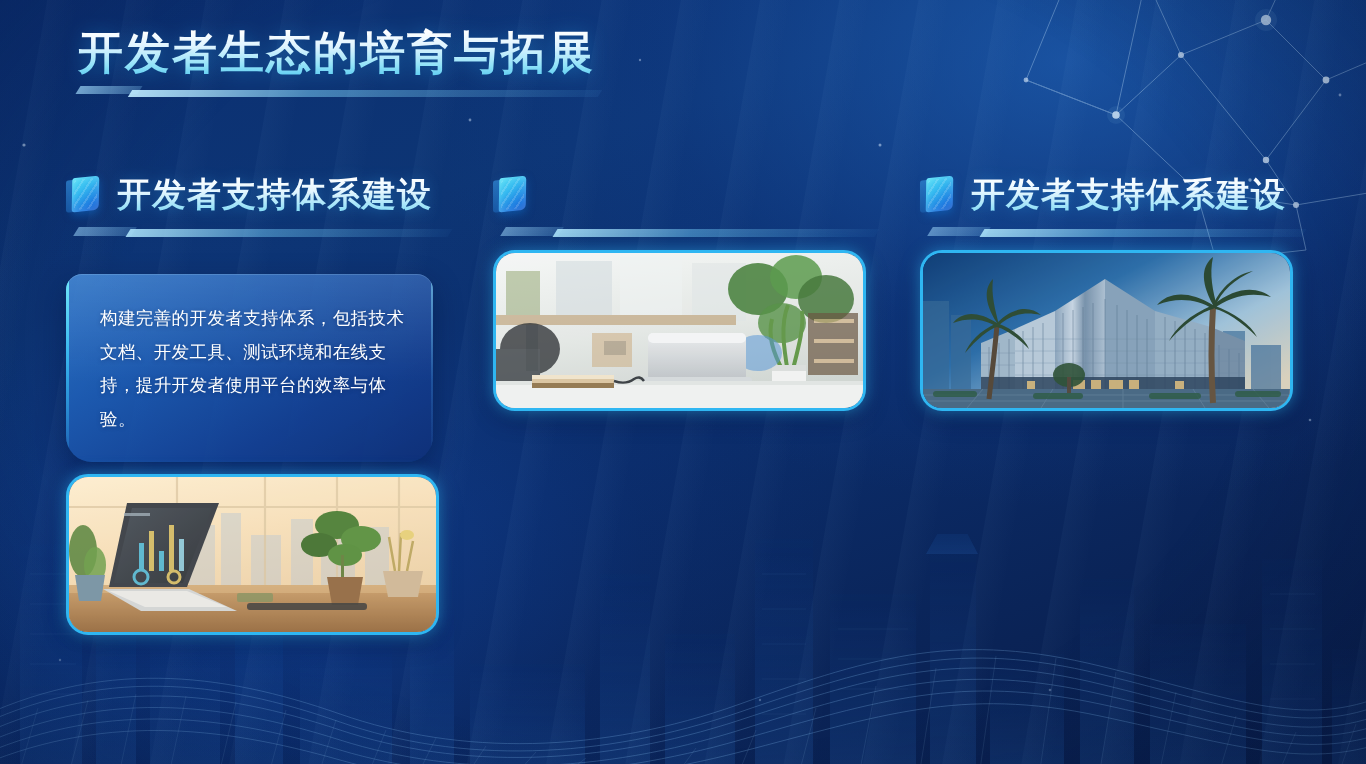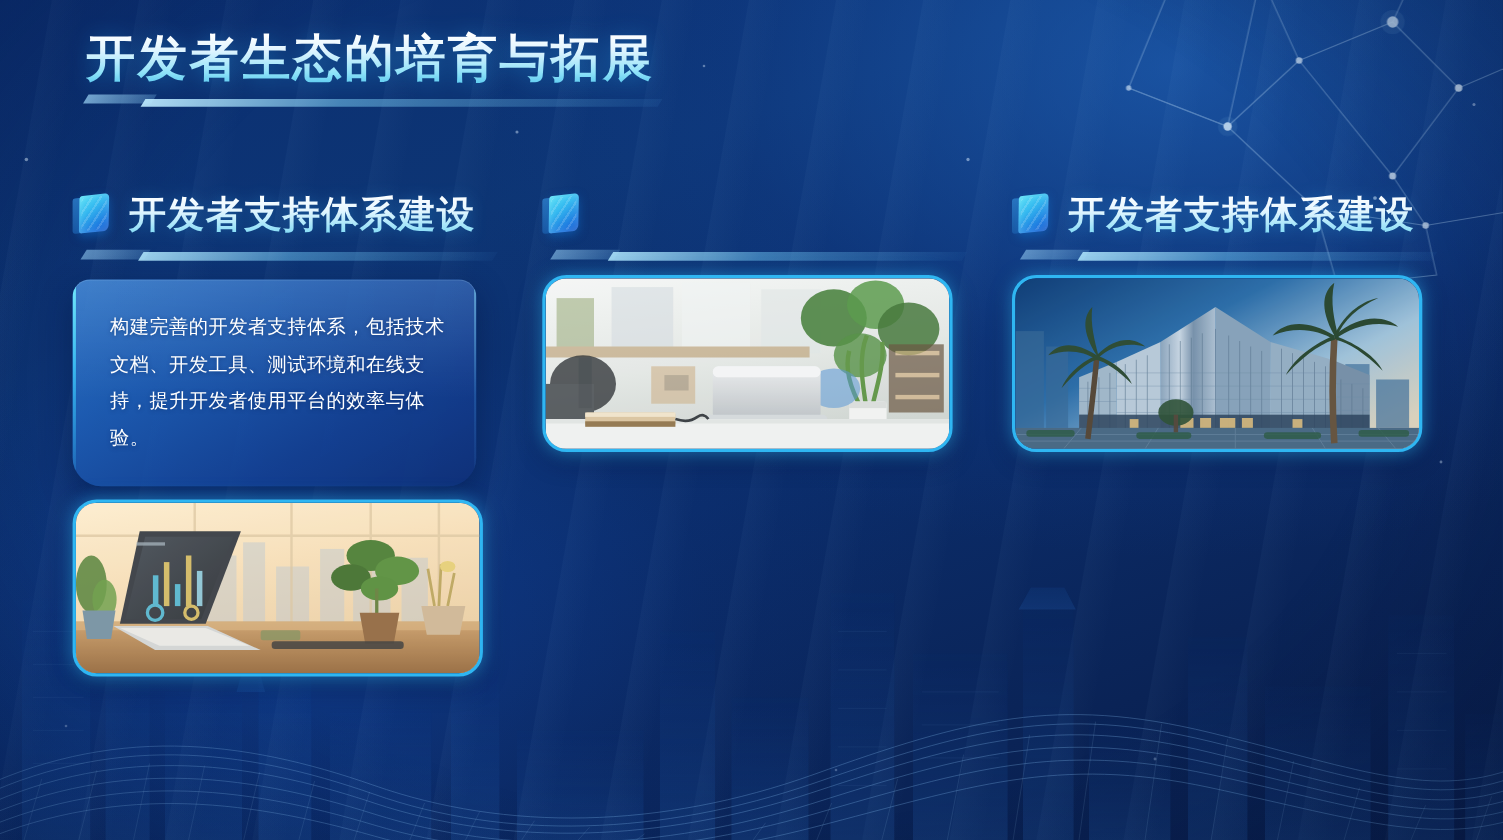--- a/index.html
+++ b/index.html
@@ -96,21 +96,21 @@
     position:absolute;left:0;top:1px;width:58px;height:9px;transform:skewX(-32deg);
     background:linear-gradient(90deg,rgba(140,195,235,0.62),rgba(110,175,225,0.26));
   }
   .sec-rule .s2{
     position:absolute;left:52px;top:3px;width:322px;height:8px;transform:skewX(-32deg);
     background:linear-gradient(90deg,rgba(175,230,252,0.88) 0%,rgba(110,195,240,0.50) 42%,rgba(60,140,215,0.06) 100%);
   }
 
   
   .card{
-    position:relative;margin-top:16px;width:367px;min-height:170px;
+    position:relative;margin-top:36px;width:367px;min-height:170px;
     border-radius:16px 16px 26px 26px;
     background:linear-gradient(150deg,rgba(46,120,205,0.92) 0%,rgba(30,93,180,0.90) 34%,rgba(20,64,146,0.90) 70%,rgba(15,48,120,0.92) 100%);
     box-shadow:0 10px 28px rgba(3,20,60,.42), inset 0 1px 0 rgba(190,235,255,.18);
     overflow:hidden;
   }
   .card::before{
     content:"";position:absolute;left:0;top:0;bottom:0;width:3px;
     background:linear-gradient(180deg,#63e6f9 0%,#34b6ef 42%,rgba(40,140,220,0.18) 100%);
   }
   .card::after{

